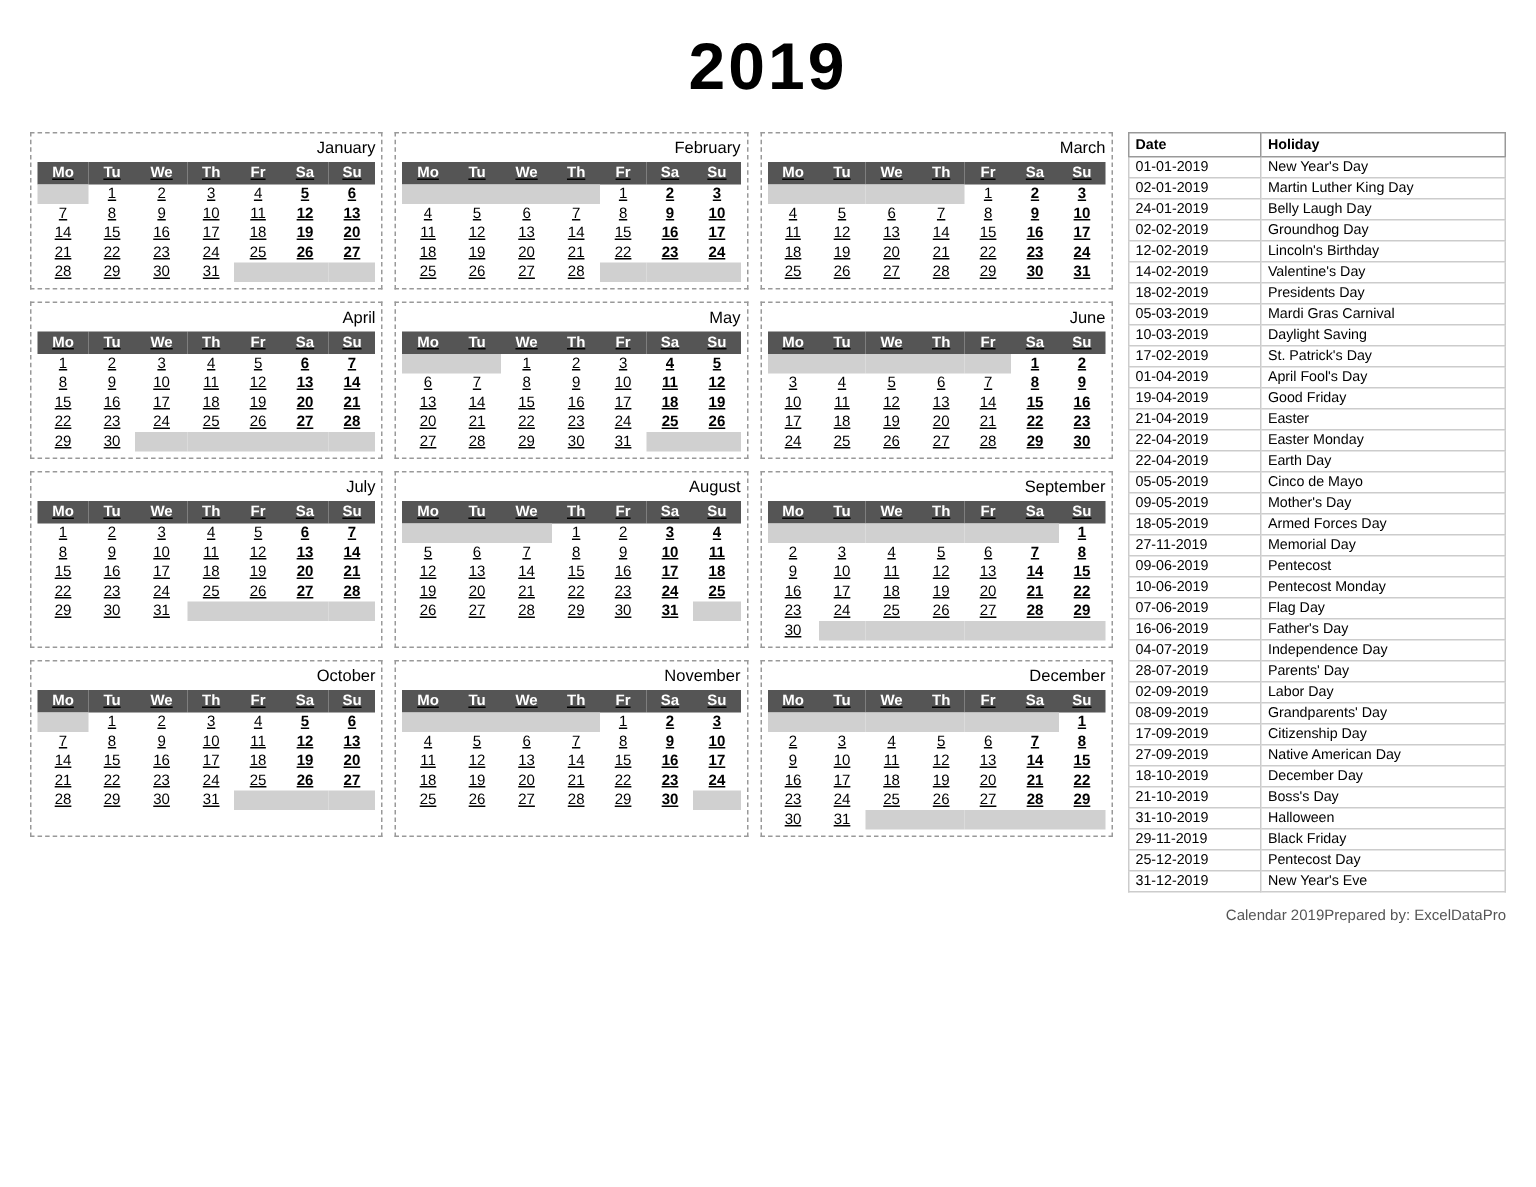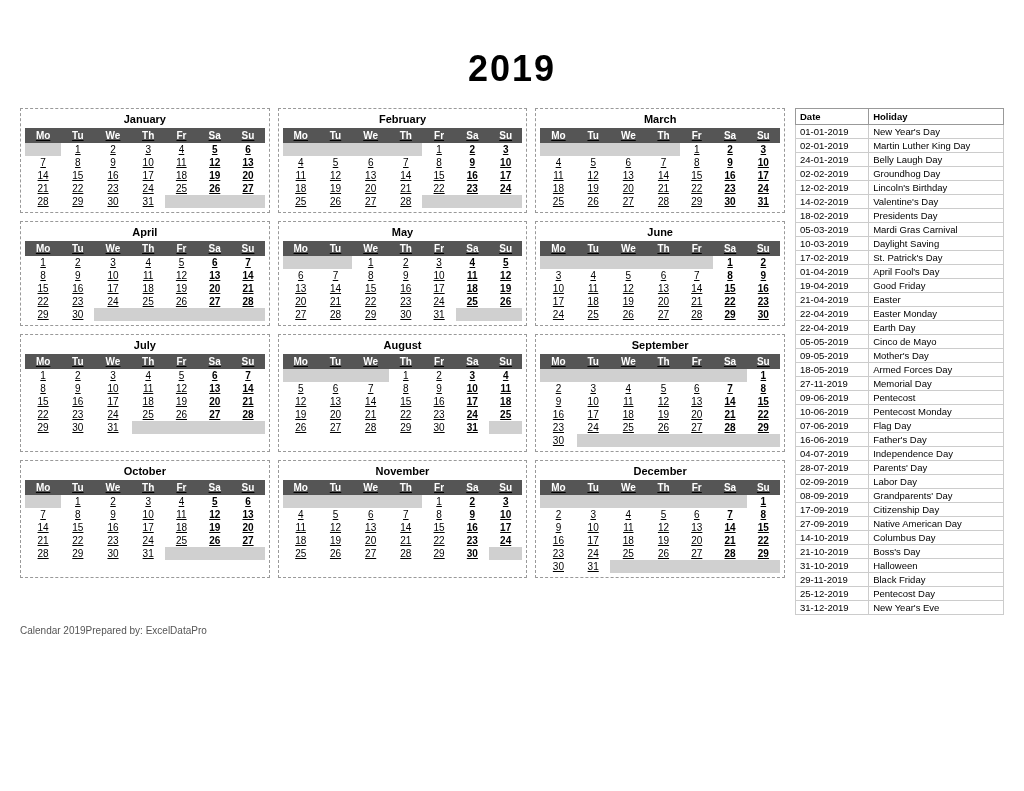--- a/index.html
+++ b/index.html
@@ -7,45 +7,44 @@
       background: #fff;
       font-family: Arial, sans-serif;
       font-size: 11px;
       color: #000;
       width: 1024px;
       min-height: 791px;
       padding: 20px;
     }
     h1 {
       text-align: center;
-      font-size: 36px;
+      font-size: 44px;
       font-weight: bold;
       margin-bottom: 18px;
       letter-spacing: 2px;
-      margin-top: 28px;
     }
     .main-layout {
       display: flex;
       gap: 10px;
     }
     .calendars-section {
       flex: 1;
     }
     .calendars-grid {
       display: grid;
       grid-template-columns: repeat(3, 1fr);
       gap: 8px;
     }
     .month-block {
       border: 1px dashed #999;
       padding: 4px;
     }
     .month-title {
-      text-align: center;
-      font-weight: bold;
+      text-align: right;
+      font-weight: normal;
       font-size: 11px;
       margin-bottom: 3px;
     }
     .cal-table {
       width: 100%;
       border-collapse: collapse;
       font-size: 10px;
       text-decoration: underline;
     }
     .cal-table th {
@@ -61,42 +60,42 @@
       padding: 1px 2px;
       font-size: 10px;
     }
     .cal-table td.weekend {
       font-weight: bold;
     }
     .cal-table td.gray {
       background: #d0d0d0;
     }
     .holidays-section {
-      width: 209px;
+      width: 252px;
       flex-shrink: 0;
     }
     .holidays-table {
       width: 100%;
       border-collapse: collapse;
       font-size: 9.5px;
     }
     .holidays-table th {
       border: 1px solid #999;
       padding: 2px 4px;
       background: #fff;
       font-weight: bold;
       text-align: left;
     }
     .holidays-table td {
       border: 1px solid #ccc;
       padding: 1px 4px;
     }
     .footer {
       display: flex;
-      justify-content: flex-start;
+      justify-content: flex-end;
       margin-top: 10px;
       font-size: 10px;
       color: #555;
     }
   </style>
 </head>
 <body>
 
 <h1>2019</h1>
 
@@ -998,22 +997,22 @@
           </tr>
           <tr>
             <td>17-09-2019</td>
             <td>Citizenship Day</td>
           </tr>
           <tr>
             <td>27-09-2019</td>
             <td>Native American Day</td>
           </tr>
           <tr>
-            <td>14-10-2019</td>
-            <td>Columbus Day</td>
+            <td>18-10-2019</td>
+            <td>December Day</td>
           </tr>
           <tr>
             <td>21-10-2019</td>
             <td>Boss's Day</td>
           </tr>
           <tr>
             <td>31-10-2019</td>
             <td>Halloween</td>
           </tr>
           <tr>

